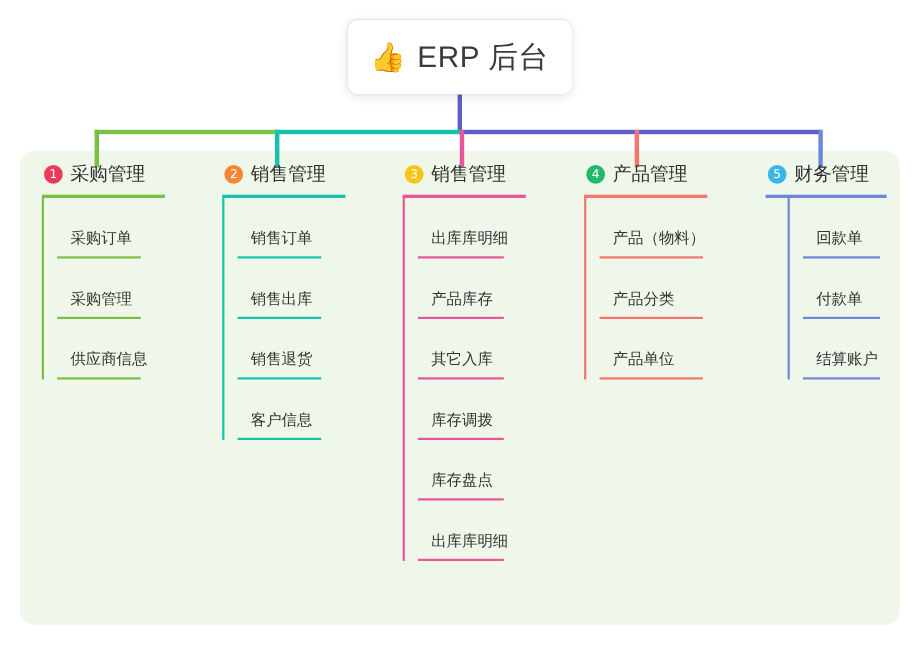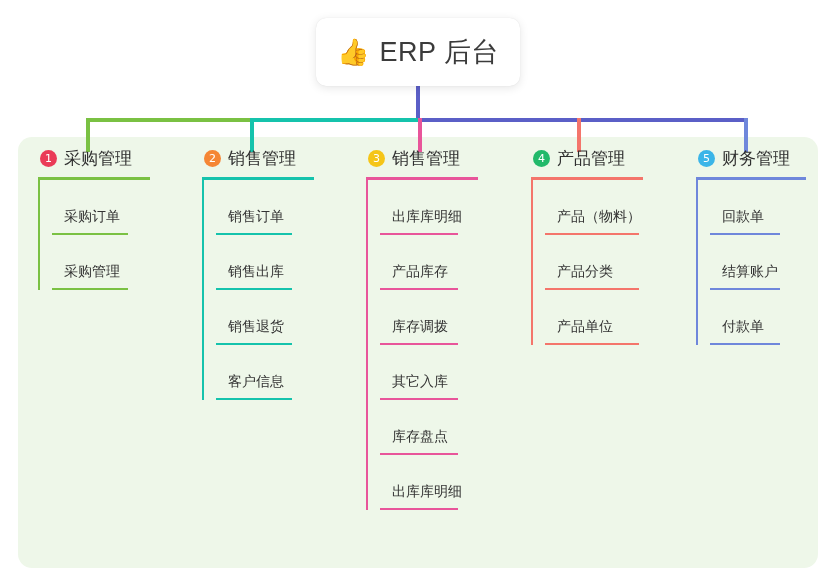--- a/index.html
+++ b/index.html
@@ -173,20 +173,24 @@
         <div class="head-rule" style="width: 112px; background: rgb(122, 193, 67);"></div>
         <div class="col-body" style="border-left-color: rgb(122, 193, 67);">
           <div class="leaf">
             <span class="leaf-label">采购订单</span>
             <div class="leaf-rule" style="width: 76px; background: rgb(122, 193, 67);"></div>
           </div>
           <div class="leaf">
             <span class="leaf-label">采购管理</span>
             <div class="leaf-rule" style="width: 76px; background: rgb(122, 193, 67);"></div>
           </div>
+          <div class="leaf">
+            <span class="leaf-label">供应商信息</span>
+            <div class="leaf-rule" style="width: 76px; background: rgb(122, 193, 67);"></div>
+          </div>
         </div>
       </div>
       <div class="col" style="left: 202px;">
         <div class="col-head">
           <span class="badge" style="background: rgb(245, 134, 52);">2</span>
           <span class="col-title">销售管理</span>
         </div>
         <div class="head-rule" style="width: 112px; background: rgb(21, 195, 172);"></div>
         <div class="col-body" style="border-left-color: rgb(21, 195, 172);">
           <div class="leaf">
@@ -216,25 +220,25 @@
         <div class="col-body" style="border-left-color: rgb(232, 85, 154);">
           <div class="leaf">
             <span class="leaf-label">出库库明细</span>
             <div class="leaf-rule" style="width: 78px; background: rgb(232, 85, 154);"></div>
           </div>
           <div class="leaf">
             <span class="leaf-label">产品库存</span>
             <div class="leaf-rule" style="width: 78px; background: rgb(232, 85, 154);"></div>
           </div>
           <div class="leaf">
+            <span class="leaf-label">其它入库</span>
+            <div class="leaf-rule" style="width: 78px; background: rgb(232, 85, 154);"></div>
+          </div>
+          <div class="leaf">
             <span class="leaf-label">库存调拨</span>
-            <div class="leaf-rule" style="width: 78px; background: rgb(232, 85, 154);"></div>
-          </div>
-          <div class="leaf">
-            <span class="leaf-label">其它入库</span>
             <div class="leaf-rule" style="width: 78px; background: rgb(232, 85, 154);"></div>
           </div>
           <div class="leaf">
             <span class="leaf-label">库存盘点</span>
             <div class="leaf-rule" style="width: 78px; background: rgb(232, 85, 154);"></div>
           </div>
           <div class="leaf">
             <span class="leaf-label">出库库明细</span>
             <div class="leaf-rule" style="width: 78px; background: rgb(232, 85, 154);"></div>
           </div>
@@ -260,30 +264,30 @@
             <div class="leaf-rule" style="width: 94px; background: rgb(244, 117, 107);"></div>
           </div>
         </div>
       </div>
       <div class="col" style="left: 696px;">
         <div class="col-head">
           <span class="badge" style="background: rgb(59, 181, 232);">5</span>
           <span class="col-title">财务管理</span>
         </div>
         <div class="head-rule" style="width: 110px; background: rgb(111, 135, 219);"></div>
-        <div class="col-body" style="border-left-color: rgb(111, 135, 219);">
+        <div class="col-body" style="border-left-color: rgb(111, 135, 219); margin-left: 20px;">
           <div class="leaf">
             <span class="leaf-label">回款单</span>
             <div class="leaf-rule" style="width: 70px; background: rgb(111, 135, 219);"></div>
           </div>
           <div class="leaf">
+            <span class="leaf-label">付款单</span>
+            <div class="leaf-rule" style="width: 70px; background: rgb(111, 135, 219);"></div>
+          </div>
+          <div class="leaf">
             <span class="leaf-label">结算账户</span>
             <div class="leaf-rule" style="width: 70px; background: rgb(111, 135, 219);"></div>
           </div>
-          <div class="leaf">
-            <span class="leaf-label">付款单</span>
-            <div class="leaf-rule" style="width: 70px; background: rgb(111, 135, 219);"></div>
-          </div>
         </div>
       </div>
     </div>
 
 </div>
 
 </body></html>

